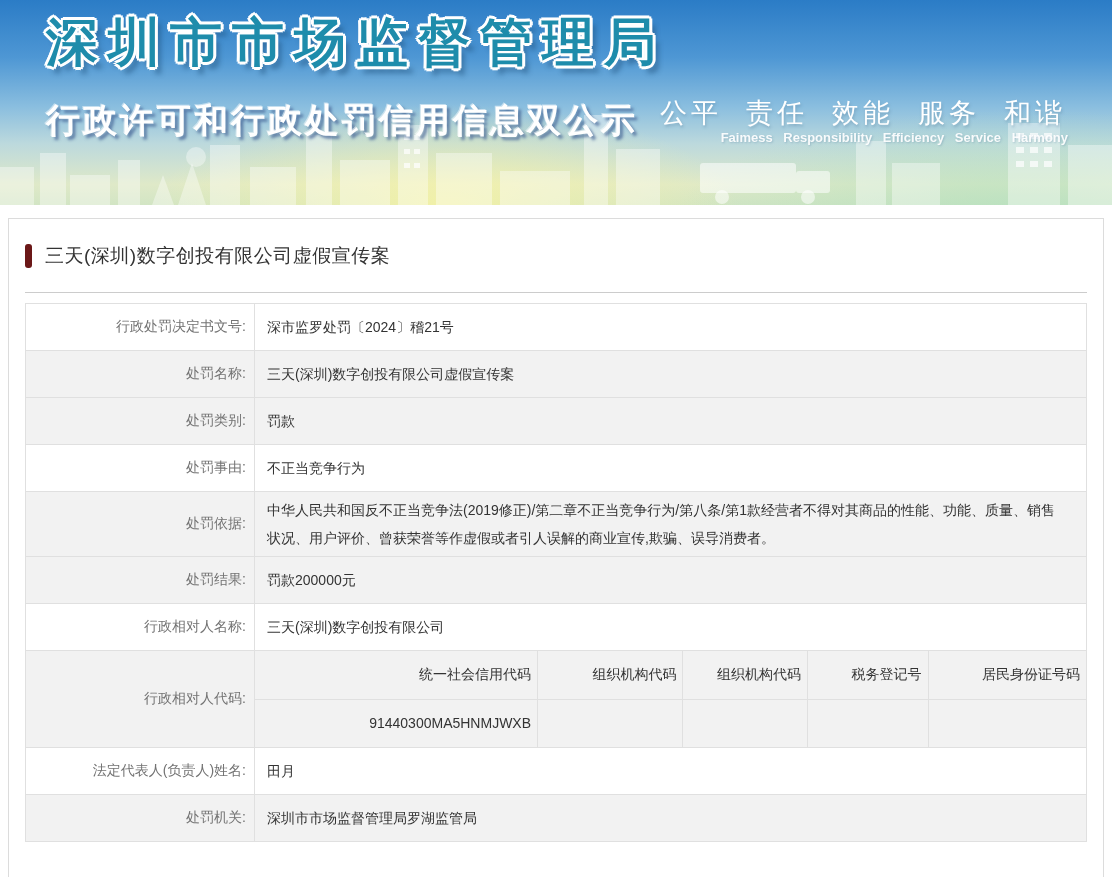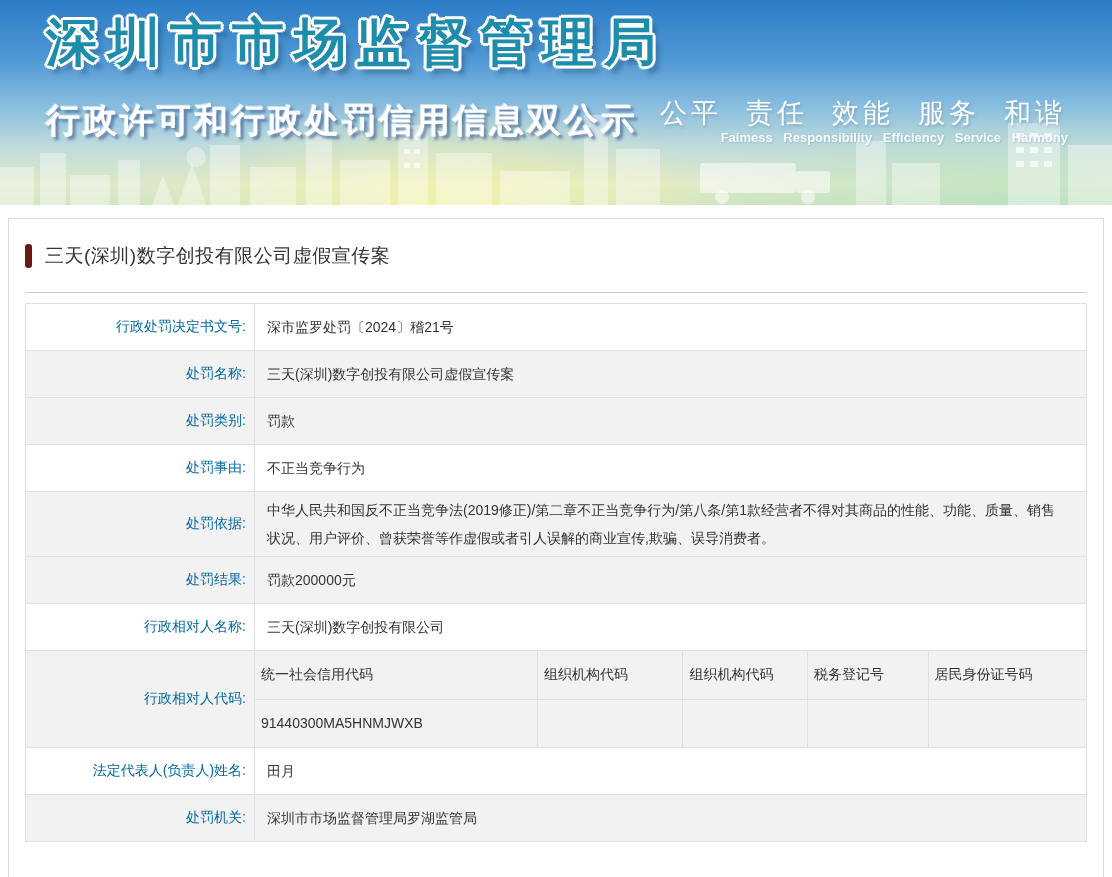--- a/index.html
+++ b/index.html
@@ -50,28 +50,28 @@
     border:1px solid #dcdcdc; padding:24px 8px 40px 8px; min-height:700px;
   }
   .case-title-row { display:flex; align-items:center; gap:13px; padding:0 8px; }
   .case-accent { width:7px; height:24px; border-radius:3px; background:#6b1818; flex:0 0 auto; }
   .case-title { font-size:19px; color:#333; letter-spacing:0.5px; }
   .title-rule { border:none; border-top:1px solid #cccccc; margin:23px 8px 0 8px; }
 
   
   table.info { border-collapse:collapse; width:calc(100% - 16px); margin:10px 8px 0 8px; font-size:14px; color:#333; }
   table.info > tbody > tr > td { border:1px solid #e0e0e0; height:46px; vertical-align:middle; }
-  td.label-cell { width:229px; text-align:right; padding-right:8px; color:#0369a1; }
+  td.label-cell { width:229px; text-align:right; padding-right:8px; color:#737373; }
   td.value-cell { text-align:left; padding:11px 24px 11px 12px; line-height:24px; }
   tr.gray { background:#f2f2f2; }
   tr.white { background:#ffffff; }
 
   td.nested-wrap { padding:0; }
   table.nested { border-collapse:collapse; width:100%; font-size:14px; color:#333; }
-  table.nested td { height:48px; text-align:left; vertical-align:middle; border-left:1px solid #e0e0e0; padding:0 6px; }
+  table.nested td { height:48px; text-align:right; vertical-align:middle; border-left:1px solid #e0e0e0; padding:0 6px; }
   table.nested td:first-child { border-left:none; }
   table.nested tr.code-head td { border-bottom:1px solid #e0e0e0; }
   table.nested col.c1{width:34%;} table.nested col.c2{width:17.5%;}
   table.nested col.c3{width:15%;} table.nested col.c4{width:14.5%;} table.nested col.c5{width:19%;}
 </style>
 </head>
 <body>
 
 <div class="banner">
   <svg class="skyline" viewBox="0 0 1112 100" preserveAspectRatio="none">

